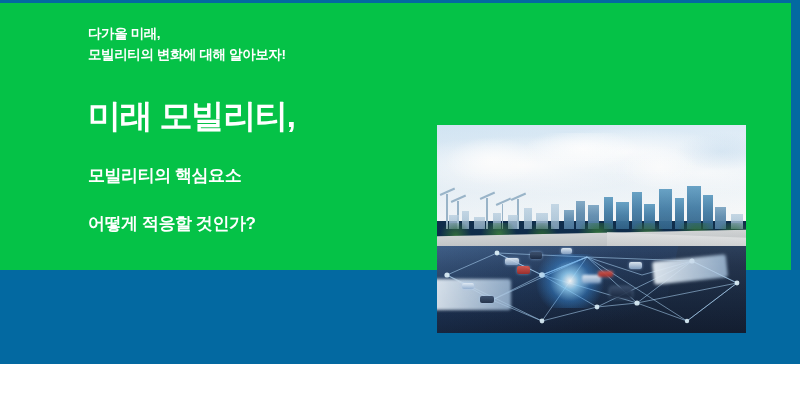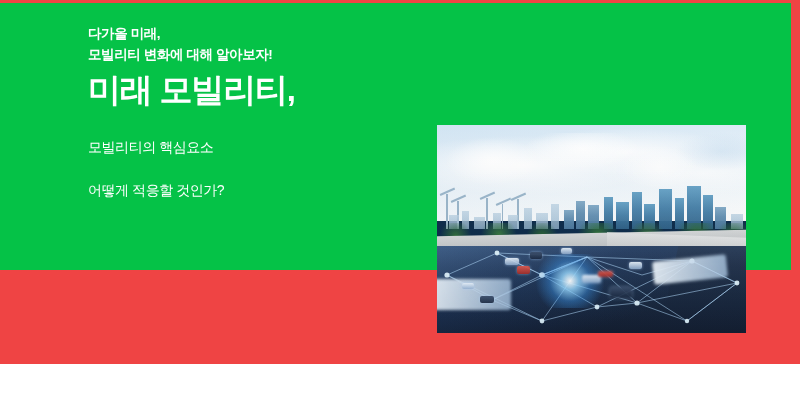--- a/index.html
+++ b/index.html
@@ -10,21 +10,21 @@
   body {
     width: 800px;
     height: 419px;
     font-family: "Liberation Sans", "DejaVu Sans", sans-serif;
     overflow: hidden;
   }
   #banner {
     position: relative;
     width: 800px;
     height: 364px;
-    background: #ef4444;
+    background: #0369a1;
   }
   
   .green-panel {
     position: absolute;
     left: 0;
     top: 3px;
     width: 791px;
     height: 267px;
     background: #05c247;
   }
@@ -38,30 +38,30 @@
     color: #ffffff;
   }
   .eyebrow {
     font-size: 13.5px;
     font-weight: bold;
     line-height: 1.55;
     letter-spacing: -0.4px;
     white-space: nowrap;
   }
   .headline {
-    margin-top: 2px;
+    margin-top: 28px;
     font-size: 33px;
     font-weight: bold;
     line-height: 1.32;
     letter-spacing: -1.2px;
     white-space: nowrap;
   }
   .body-block {
-    font-size: 14px;
-    font-weight: normal;
+    font-size: 17px;
+    font-weight: bold;
     line-height: 1.62;
     letter-spacing: -0.45px;
     white-space: nowrap;
   }
   .block-1 { margin-top: 25px; }
   .block-2 { margin-top: 20px; }
 
   
   .photo {
     position: absolute;
@@ -223,21 +223,21 @@
 <body>
 
 <div id="banner">
 
   <div class="green-panel"></div>
 
   <div class="text-col">
 
     <div class="eyebrow">
       <div>다가올 미래,</div>
-      <div>모빌리티 변화에 대해 알아보자!</div>
+      <div>모빌리티의 변화에 대해 알아보자!</div>
     </div>
 
     <div class="headline">
       <div>미래 모빌리티,</div>
     </div>
 
     <div class="body-block block-1">
       <div>모빌리티의 핵심요소</div>
     </div>
 

